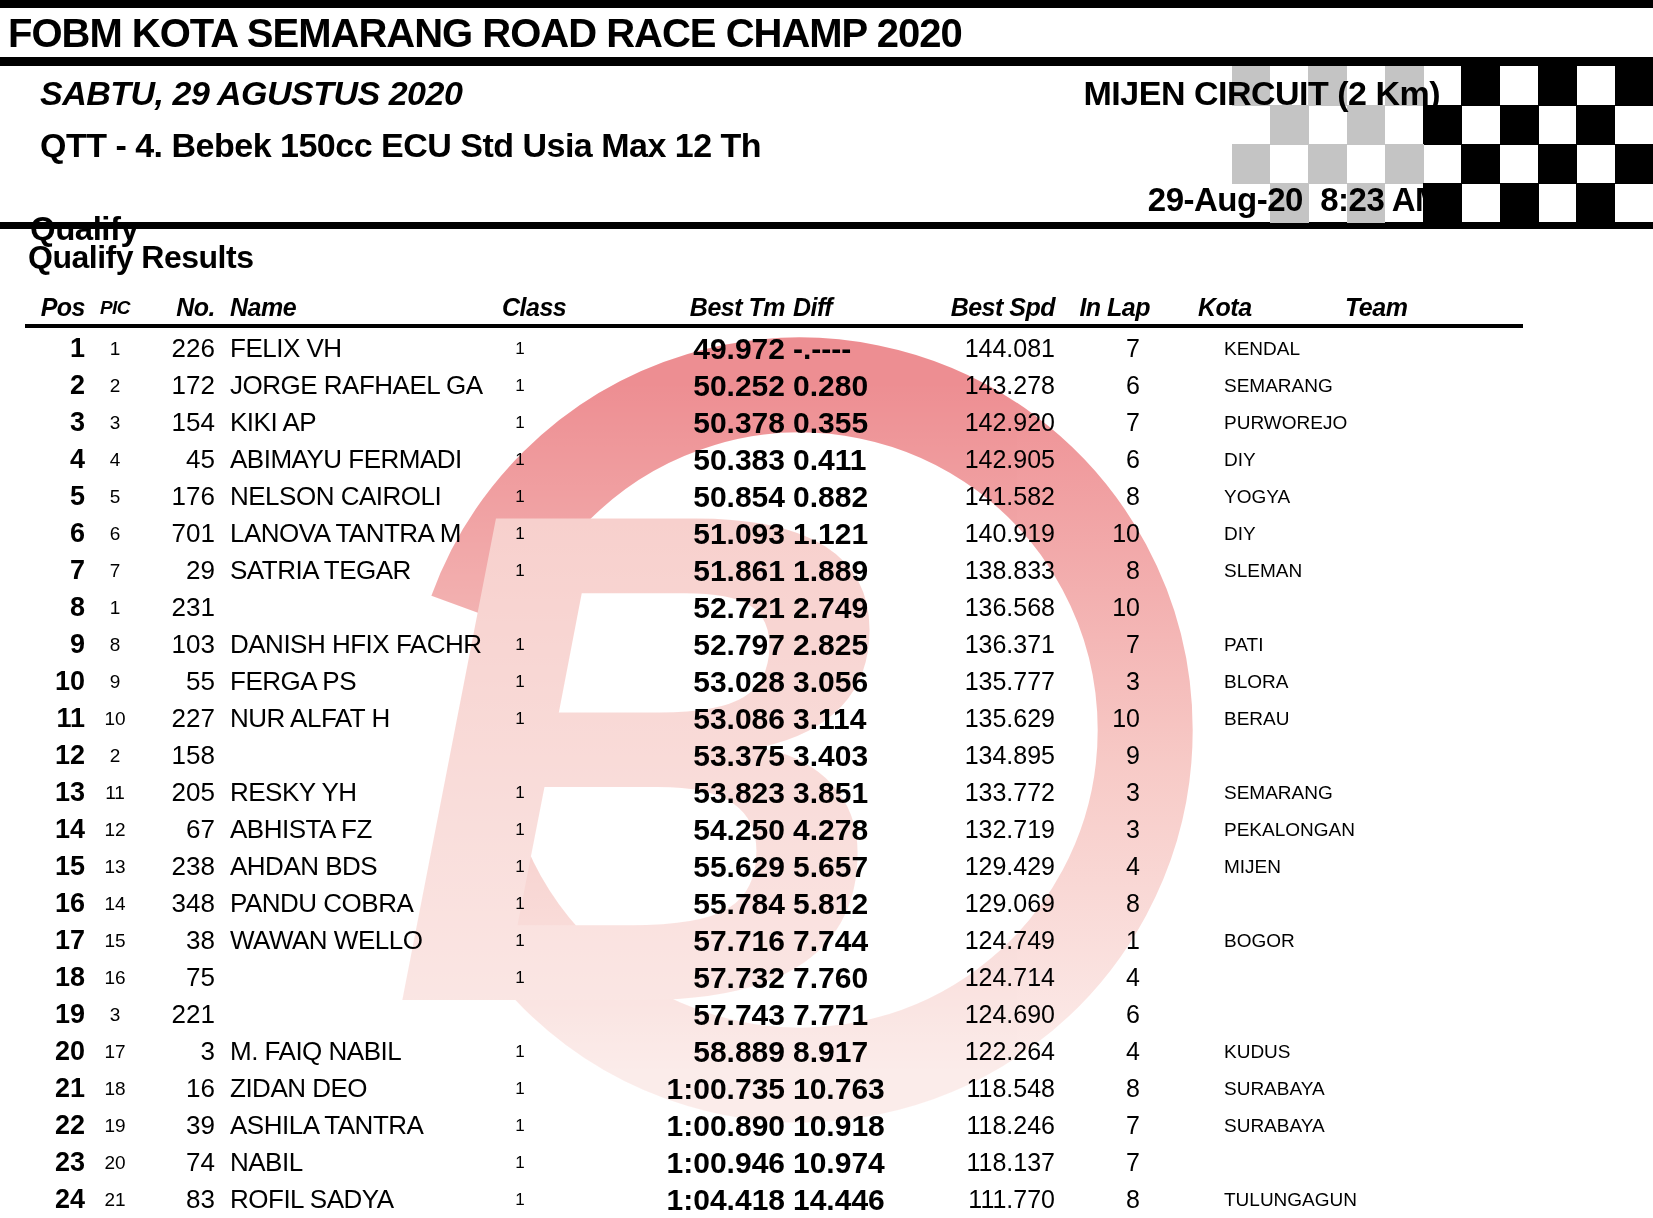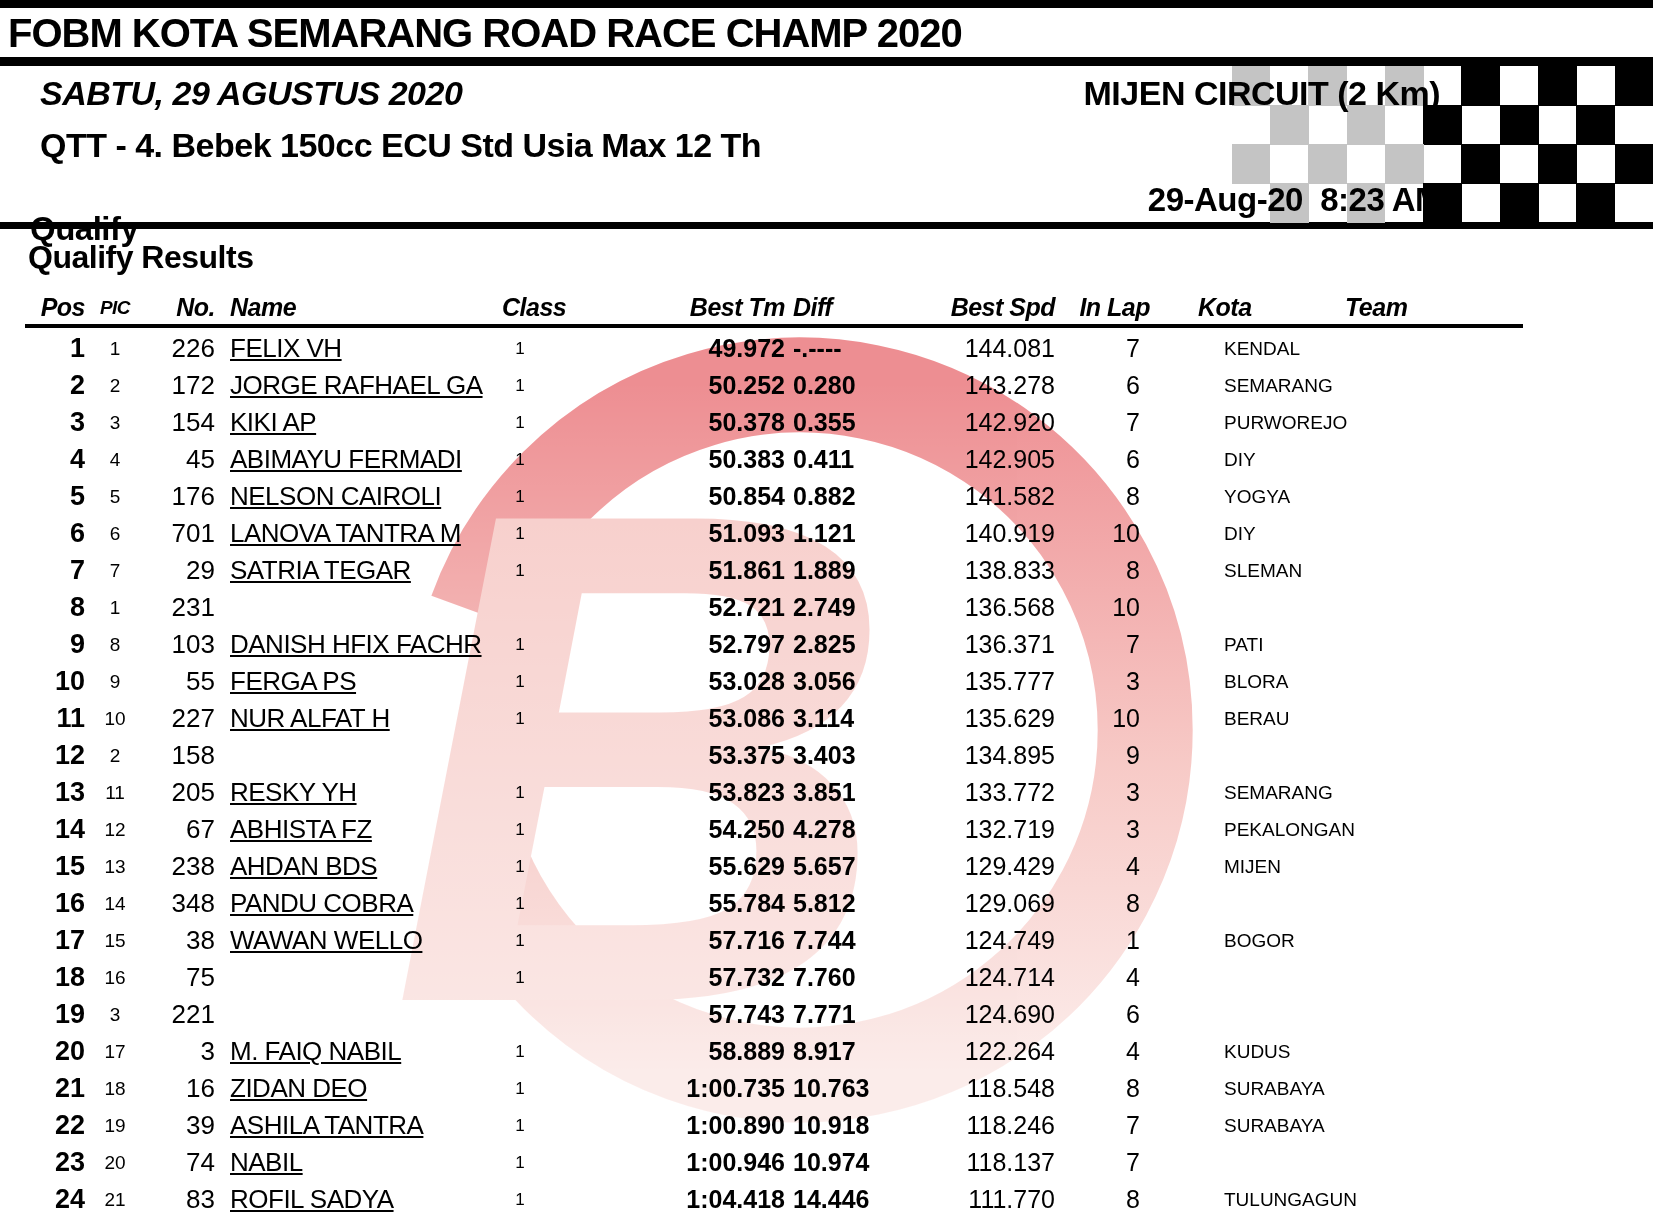--- a/index.html
+++ b/index.html
@@ -34,23 +34,23 @@
   .c-cls{left:500px;width:40px;text-align:center;}
   .c-tm{left:628px;width:157px;text-align:right;}
   .c-diff{left:793px;width:107px;text-align:left;}
   .c-spd{left:928px;width:127px;text-align:right;}
   .c-lap{left:1058px;width:82px;text-align:right;}
   .c-kota{left:1198px;width:140px;text-align:left;overflow:hidden;}
   .c-team{left:1345px;width:180px;text-align:left;}
   .row .c-pos{font-weight:bold;font-size:27px;}
   .row .c-pic{font-size:19px;}
   .row .c-no{font-size:26px;}
-  .row .c-name{font-size:26px;letter-spacing:-0.5px;text-decoration:underline;}
+  .row .c-name{font-size:26px;letter-spacing:-0.5px;}
   .row .c-cls{font-size:17px;}
-  .row .c-tm,.row .c-diff{font-weight:bold;font-size:25px;}
+  .row .c-tm,.row .c-diff{font-weight:bold;font-size:30px;}
   .row .c-spd,.row .c-lap{font-size:25px;}
   .row .c-kota{font-size:19px;margin-left:26px;}
   .row .c-team{font-size:19px;}
   #col-headers .c-cls{left:502px;width:90px;text-align:left;}
   #col-headers .c-pic{font-size:19px;}
   #col-headers .c-lap{left:1048px;width:102px;}
 </style>
 </head>
 <body>
 

